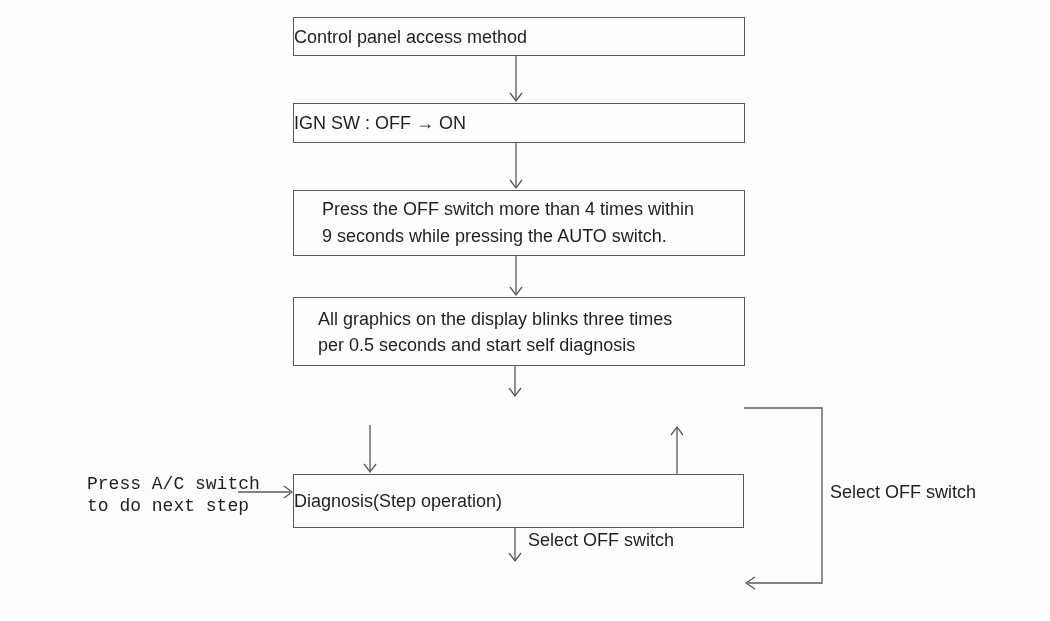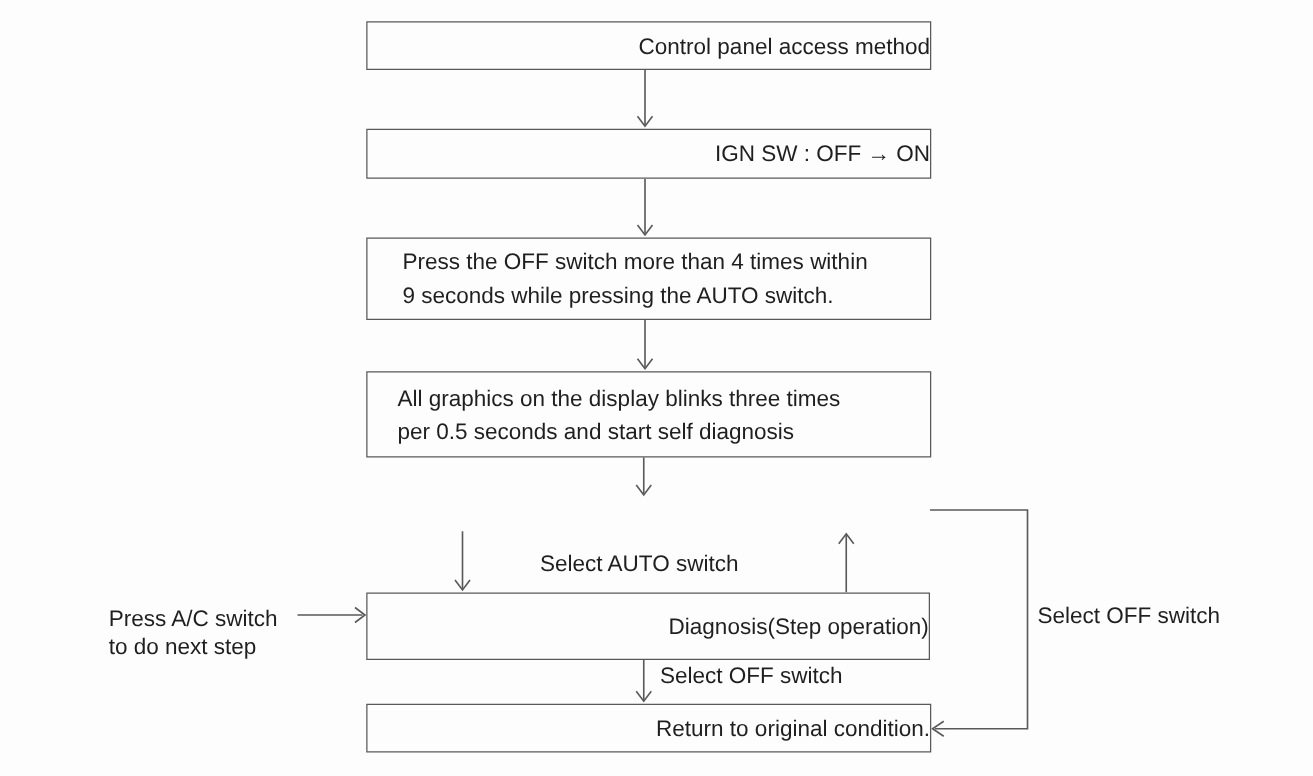--- a/index.html
+++ b/index.html
@@ -24,21 +24,21 @@
     height: 621px;
   }
   .box {
     position: absolute;
     box-sizing: border-box;
     background: #fdfdfd;
     border: 1px solid #595959;
     display: flex;
     flex-direction: column;
     justify-content: center;
-    align-items: flex-end;
+    align-items: flex-start;
     text-align: center;
     line-height: 26px;
   }
   .box .bline { white-space: nowrap; }
   .box.left-text {
     align-items: flex-start;
     text-align: left;
   }
   .b1 { left: 293px; top: 17px;  width: 452px; height: 39px; }
   .b2 { left: 293px; top: 103px; width: 452px; height: 40px; }
@@ -48,21 +48,21 @@
   .b6 { left: 293px; top: 474px; width: 451px; height: 54px; }
   .b7 { left: 293px; top: 563px; width: 452px; height: 39px; }
   .flabel {
     position: absolute;
     white-space: nowrap;
     line-height: 22px;
   }
   .lab-select-auto      { left: 432px; top: 440px; }
   .lab-select-off-mid   { left: 528px; top: 529px; }
   .lab-select-off-right { left: 830px; top: 481px; }
-  .lab-press-ac         { left: 87px;  top: 484px; }
+  .lab-press-ac         { left: 87px;  top: 473px; font-family: Liberation Mono, monospace; }
 </style>
 </head>
 <body>
 
 <div id="canvas">
 
   <svg id="wires" viewBox="0 0 1050 621" xmlns="http://www.w3.org/2000/svg" stroke="#595959" stroke-width="1.3" fill="none">
 
     <g>
       <line x1="516" y1="56" x2="516" y2="100"></line>
@@ -126,25 +126,21 @@
   <div class="box b4 left-text">
     <div class="bline">All graphics on the display blinks three times</div>
     <div class="bline">per 0.5 seconds and start self diagnosis</div>
   </div>
 
 
   <div class="box b6">
     <div class="bline">Diagnosis(Step operation)</div>
   </div>
 
-  <div class="box b7">
-    <div class="bline">Return to original condition.</div>
-  </div>
 
-  <div class="flabel lab-select-auto">Select AUTO switch</div>
 
   <div class="flabel lab-select-off-mid">Select OFF switch</div>
 
   <div class="flabel lab-select-off-right">Select OFF switch</div>
 
   <div class="flabel lab-press-ac">
     <div>Press A/C switch</div>
     <div>to do next step</div>
   </div>
 

